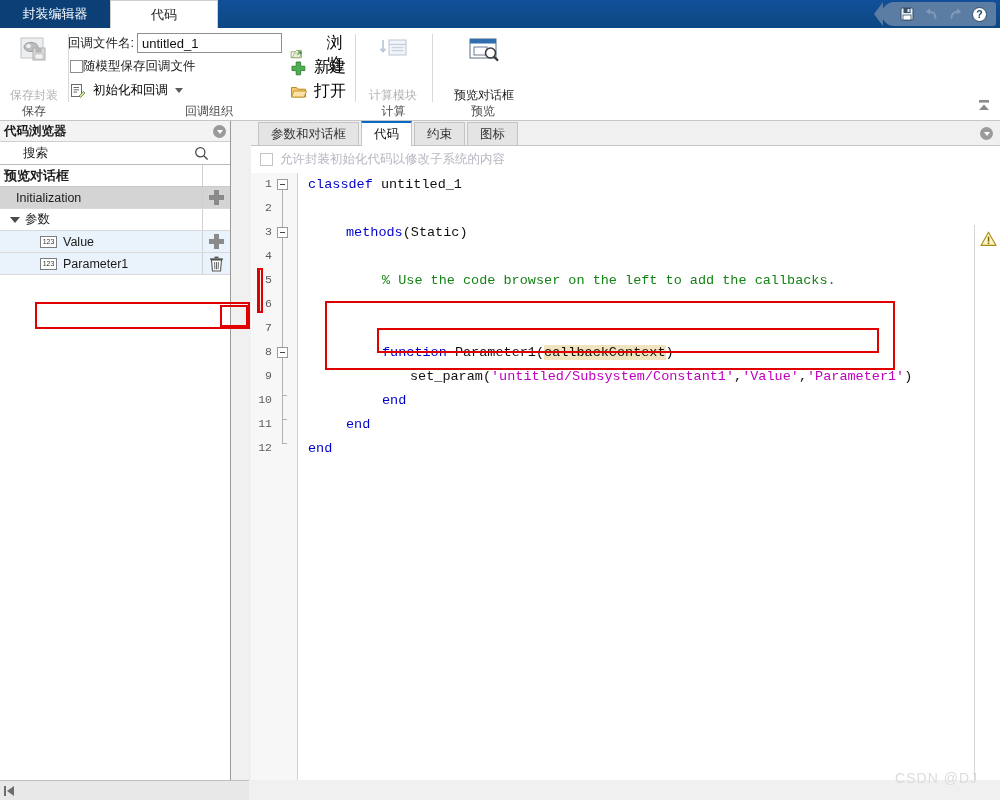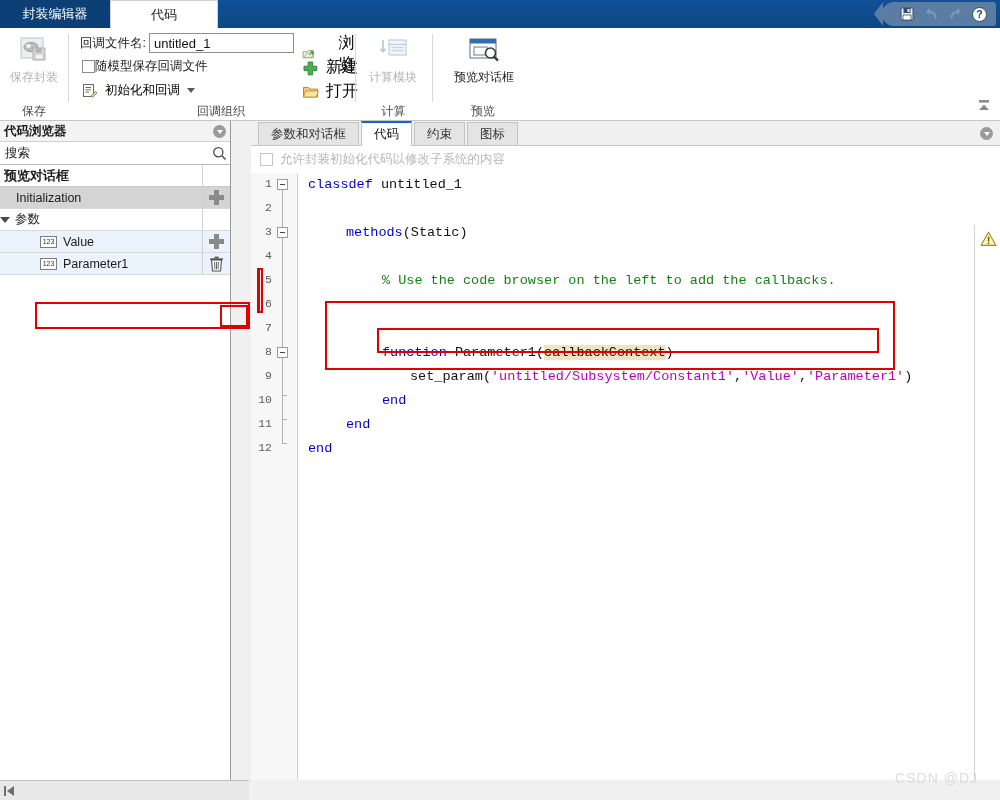--- a/index.html
+++ b/index.html
@@ -58,21 +58,21 @@
   .rgroup { position: absolute; top: 0; height: 93px; }
   .rgroup-label {
     position: absolute; bottom: 1px; left: 0; width: 100%;
     text-align: center; font-size: 12px; color: #4a4a4a;
   }
   .rsep { position: absolute; top: 6px; width: 1px; height: 68px; background: #d8d8d8; }
 
   
   .bigbtn {
     position: absolute; top: 6px; left: 0; width: 62px;
-    display: flex; flex-direction: column; align-items: center; gap: 3px;
+    display: flex; flex-direction: column; align-items: center; gap: 21px;
     cursor: default;
   }
   .bigbtn .lbl { font-size: 12px; color: #b3b3b3; }
   .bigbtn.enabled .lbl { color: #1b1b1b; }
 
   
   .field-row { position: absolute; display: flex; align-items: center; }
   .field-label { font-size: 12.5px; color: #222; white-space: nowrap; }
   .txtinput {
     height: 20px; border: 1px solid #8f8f8f; background: #ffffff;
@@ -116,21 +116,21 @@
     display: flex; align-items: center; justify-content: center; cursor: pointer;
   }
   .panel-dd::after {
     content: ""; width: 0; height: 0;
     border-left: 3.5px solid transparent; border-right: 3.5px solid transparent;
     border-top: 4px solid #ffffff; margin-top: 1px;
   }
   .searchbar {
     position: relative; height: 23px; background: #ffffff;
     border-bottom: 1px solid #b9b9b9;
-    display: flex; align-items: center; padding: 0 3px;
+    display: flex; align-items: center; padding: 0 21px;
   }
   .searchbar input {
     flex: 1; border: none; outline: none; font-size: 12.5px; color: #1b1b1b;
     background: transparent; font-family: "Liberation Sans", sans-serif;
   }
   .searchbar input::placeholder { color: #1b1b1b; }
 
   .tree { position: relative; }
   .trow {
     position: relative; height: 22px; display: flex; align-items: center;
@@ -355,21 +355,21 @@
           <rect x="16" y="14" width="12" height="12" fill="#d9d9d9" stroke="#b0b0b0"></rect>
           <rect x="18.5" y="14" width="6" height="4.5" fill="#b5b5b5"></rect>
           <rect x="18" y="20" width="8" height="5" fill="#f4f4f4" stroke="#b8b8b8" stroke-width="0.7"></rect>
         </svg>
         <span class="lbl">保存封装</span>
       </div>
       <div class="rgroup-label">保存</div>
     </div>
     <div class="rsep" style="left:68px;"></div>
 
-    <div class="rgroup" style="left:80px; width:282px;">
+    <div class="rgroup" style="left:68px; width:282px;">
       <div class="field-row" style="left:0px; top:5px;">
         <span class="field-label">回调文件名:</span>
         <input class="txtinput" style="width: 145px; margin-left: 3px;" type="text" value="untitled_1">
       </div>
 
       <div class="field-row" style="left:2px; top:30px;">
         <span class="cbx"></span>
         <span class="field-label" style="text-align:right;">随模型保存回调文件</span>
       </div>
 
@@ -476,21 +476,21 @@
         <div class="trow gray">
           <div class="tlabelwrap" style="padding-left:16px;">
             <span class="tlabel">Initialization</span>
           </div>
           <div class="tact">
             <span class="plus"></span>
           </div>
         </div>
 
         <div class="trow sel">
-          <div class="tlabelwrap" style="">
+          <div class="tlabelwrap" style="padding-left:10px;">
             <span class="tri"></span>
             <span class="tlabel">参数</span>
           </div>
           <div class="tact"></div>
         </div>
 
         <div class="trow blue">
           <div class="tlabelwrap" style="padding-left:40px;">
             <span class="numbadge">123</span>
             <span class="tlabel">Value</span>

